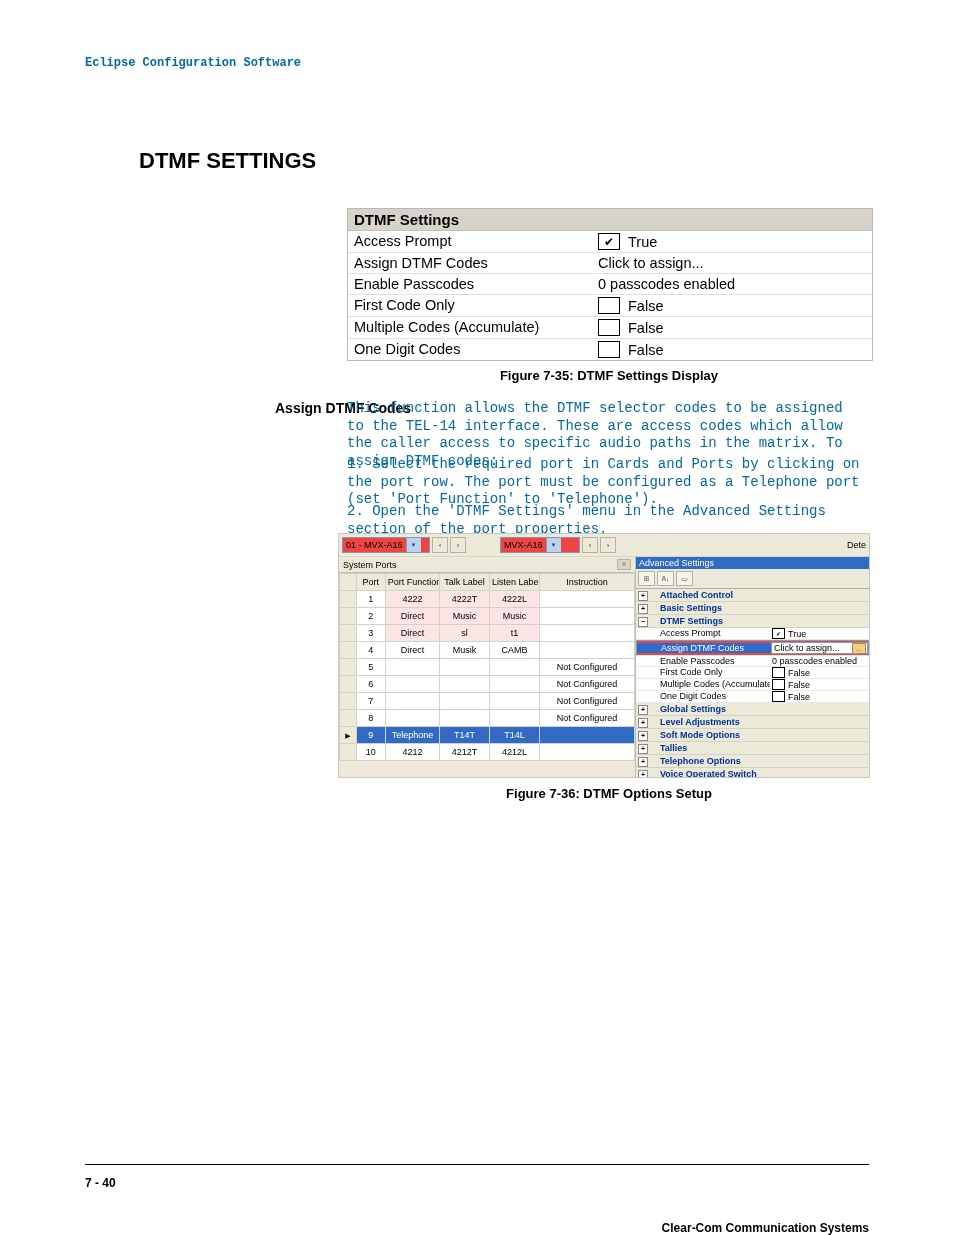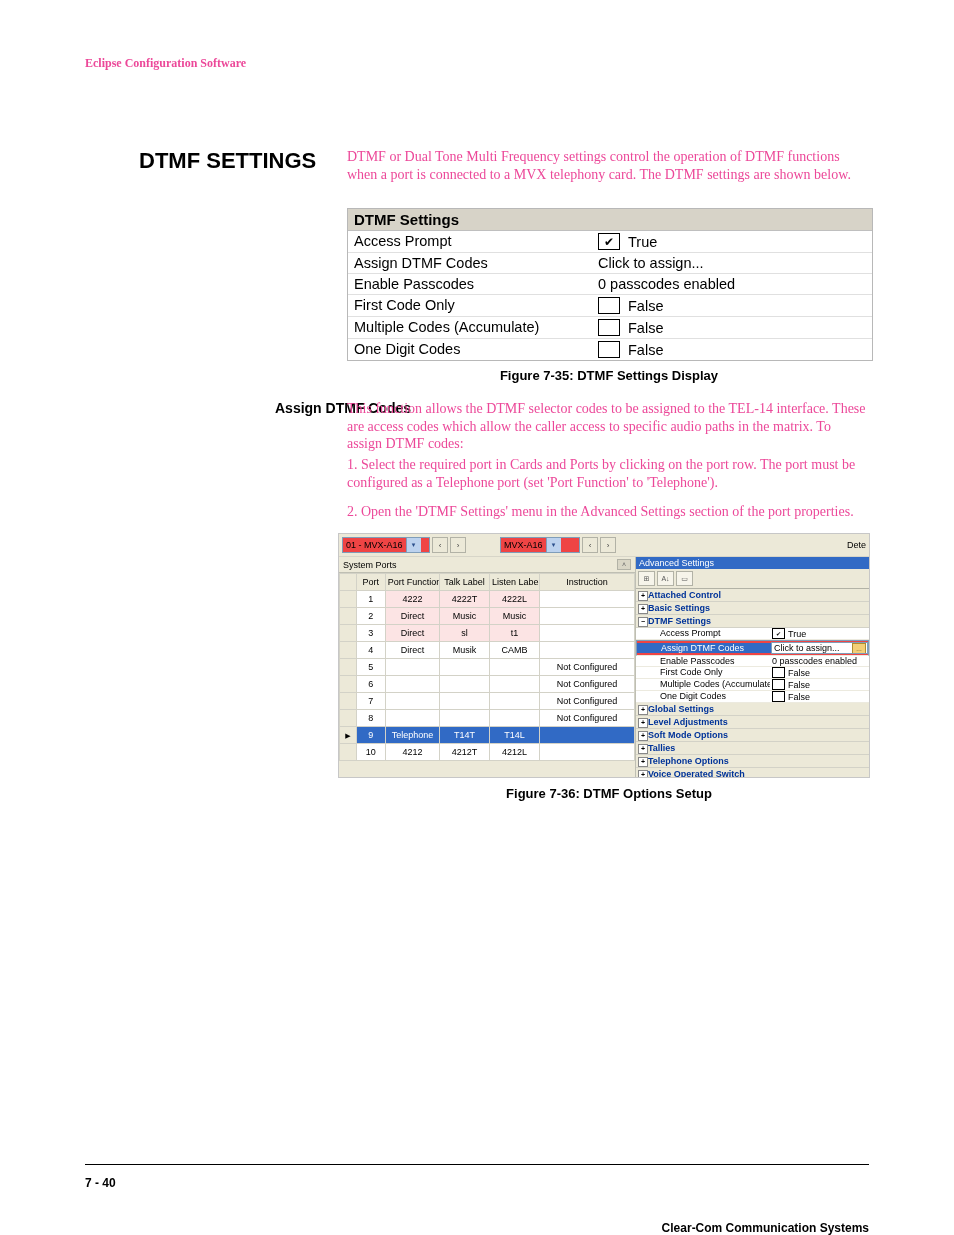--- a/index.html
+++ b/index.html
@@ -19,23 +19,23 @@
 
   
   .section-h {
     position: absolute;
     font-family: Arial, sans-serif;
     font-weight: bold;
     color: #000;
   }
   .body-txt {
     position: absolute;
-    font-family: Liberation Serif, serif;
+    font-family: Liberation Mono, monospace;
     font-size: 14px;
-    color: #ec4899;
+    color: #0369a1;
     line-height: 1.25;
   }
 
   
   .zoom-box {
     position: absolute;
     left: 347px;
     top: 208px;
     width: 524px;
     border: 1px solid #b8b8b8;
@@ -219,21 +219,21 @@
     justify-content: center;
     font-size: 7px;
     color: #555;
   }
   .prop-scroll {
     flex: 1;
     overflow: hidden;
   }
   .prop-cat {
     background: #ece9d8;
-    padding: 1px 3px 1px 12px;
+    padding: 1px 3px 1px 24px;
     font-size: 9px;
     font-weight: bold;
     color: #003399;
     position: relative;
     border-bottom: 1px solid #d3d2c7;
   }
   .prop-cat .pm {
     position: absolute;
     left: 2px;
     top: 2px;
@@ -325,21 +325,20 @@
   .footer-left { left: 85px; font-weight: bold; }
   .footer-right { right: 85px; font-weight: bold; }
 </style>
 </head>
 <body>
 <div class="page">
 
 <div class="body-txt" style="left:85px; top:56px; font-weight:bold; font-size:12px;">Eclipse Configuration Software</div>
 
 <div class="section-h" style="left:139px; top:148px; font-size:22px;">DTMF SETTINGS</div>
-<div class="body-txt" style="left:347px; top:148px; width:520px;">DTMF or Dual Tone Multi Frequency settings control the operation of DTMF functions when a port is connected to a MVX telephony card. The DTMF settings are shown below.</div>
 
 <div class="zoom-box">
   <div class="zoom-hdr">DTMF Settings</div>
   <div id="zoom-rows">
         <div class="zoom-row">
           <div class="zoom-label">Access Prompt</div>
           <div class="zoom-val">
             <span class="chk">✔</span>
             <span>True</span>
           </div>

